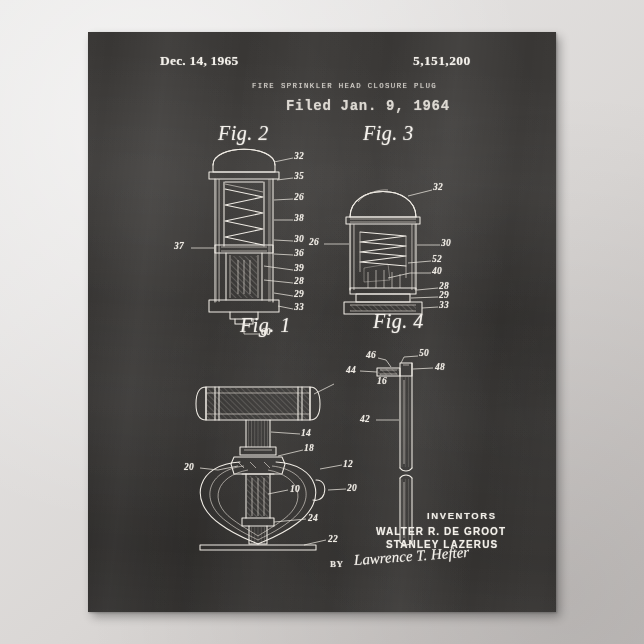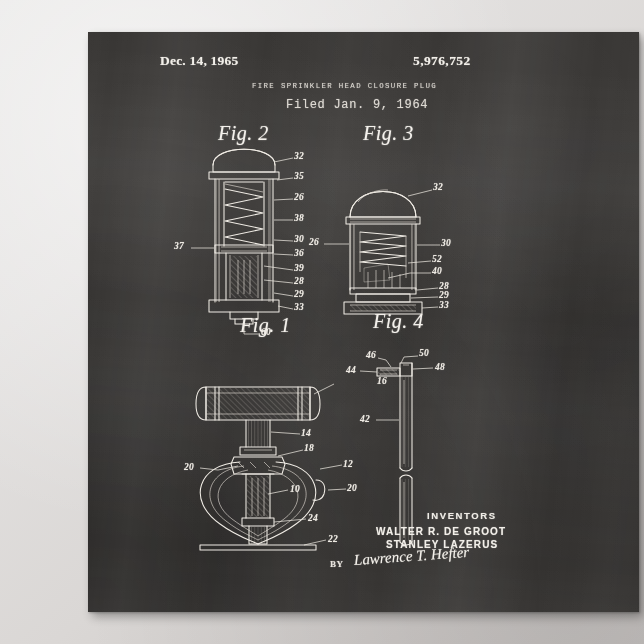--- a/index.html
+++ b/index.html
@@ -30,21 +30,21 @@
       radial-gradient(ellipse at 22% 18%, rgba(255,255,255,0.55) 0%, rgba(255,255,255,0) 55%),
       radial-gradient(ellipse at 88% 92%, rgba(0,0,0,0.10) 0%, rgba(0,0,0,0) 60%);
     pointer-events: none;
   }
 
   
   #poster {
     position: absolute;
     left: 88px;
     top: 32px;
-    width: 551px;
+    width: 468px;
     height: 580px;
     background: #343230;
     box-shadow:
       4px 5px 9px rgba(0,0,0,0.30),
       1px 1px 2px rgba(0,0,0,0.22);
     overflow: hidden;
   }
   
   #poster::before {
     content: "";
@@ -93,23 +93,24 @@
     letter-spacing: 0.4px;
   }
   .hdr-sub {
     font-family: "Liberation Mono", monospace;
     font-size: 7.4px;
     letter-spacing: 1.35px;
     color: #d8d4cd;
   }
   .hdr-filed {
     font-family: "Liberation Mono", monospace;
-    font-size: 12px;
+    font-size: 14px;
     letter-spacing: 0.7px;
     color: #ddd9d2;
+    font-weight: bold;
   }
   .fig-title {
     font-family: "Liberation Serif", serif;
     font-style: italic;
     font-size: 20px;
     letter-spacing: 0.5px;
     color: #f4f1ec;
     text-shadow: 0 0 1.4px rgba(244,241,236,0.6);
   }
   .ref {
@@ -184,21 +185,21 @@
 </style>
 </head>
 <body>
 
 <div id="wall"></div>
 
 <div id="poster">
   <div id="poster-inner">
 
     <div class="chalk hdr-date" style="left:72px; top:21px;">Dec. 14, 1965</div>
-    <div class="chalk hdr-num" style="left:325px; top:21px;">5,976,752</div>
+    <div class="chalk hdr-num" style="left:325px; top:21px;">5,151,200</div>
     <div class="chalk hdr-sub" style="left:164px; top:50px;">FIRE SPRINKLER HEAD CLOSURE PLUG</div>
     <div class="chalk hdr-filed" style="left:198px; top:66px;">Filed Jan. 9, 1964</div>
 
     <div class="chalk fig-title" style="left:130px; top:90px;">Fig. 2</div>
     <div class="chalk fig-title" style="left:275px; top:90px;">Fig. 3</div>
     <div class="chalk fig-title" style="left:152px; top:282px;">Fig. 1</div>
     <div class="chalk fig-title" style="left:285px; top:278px;">Fig. 4</div>
 
     <svg class="draw" viewBox="0 0 468 580">
       <defs>

